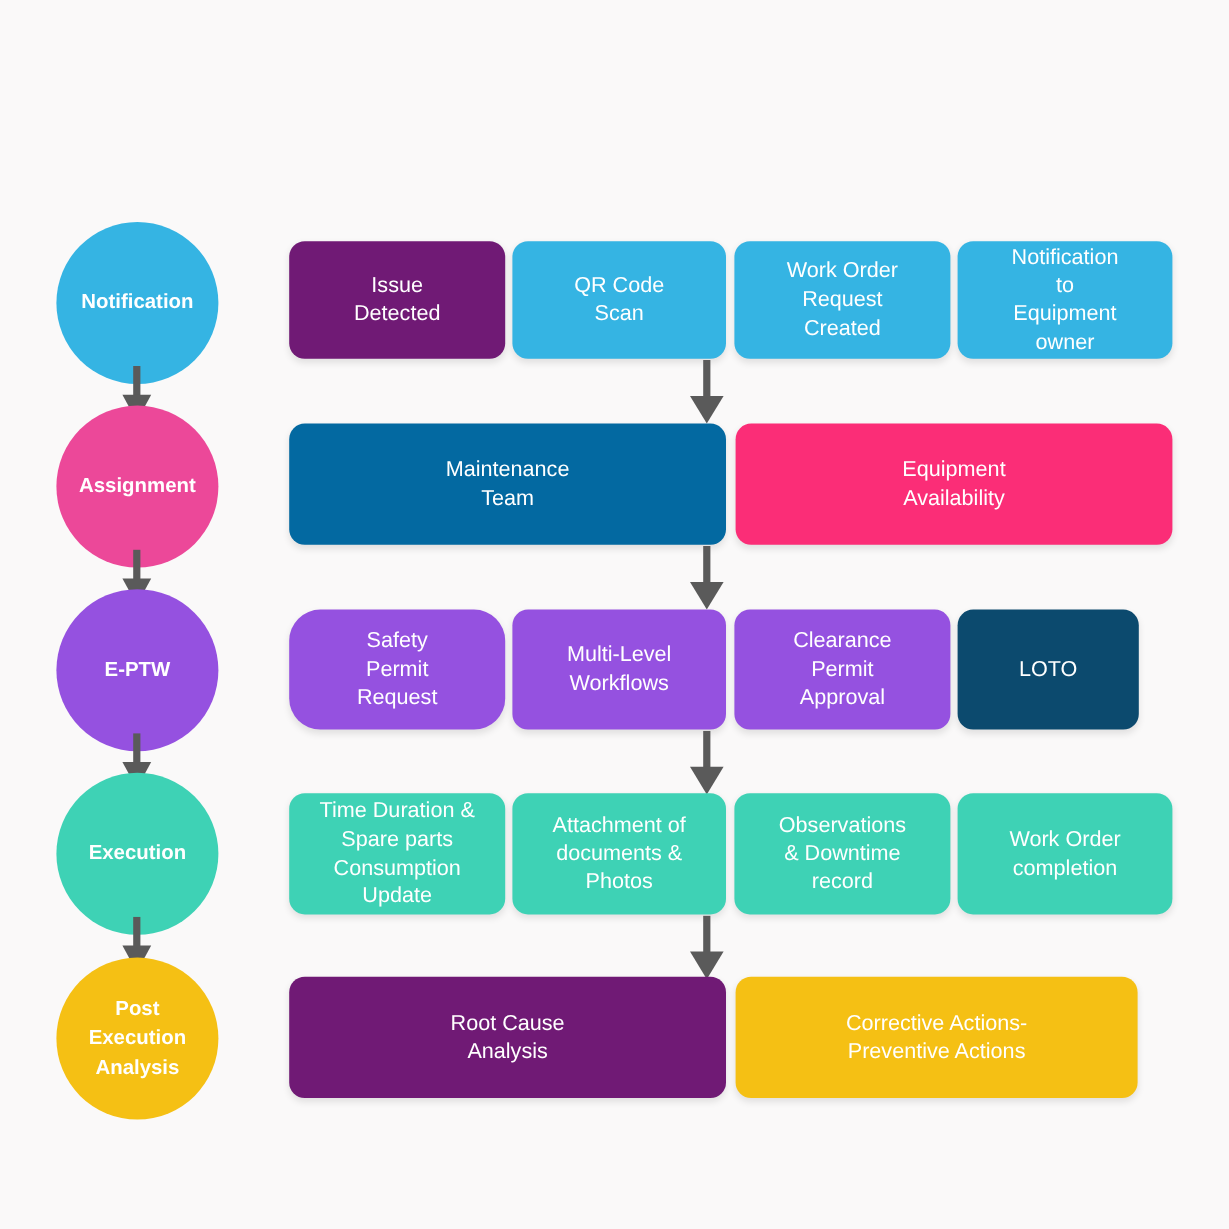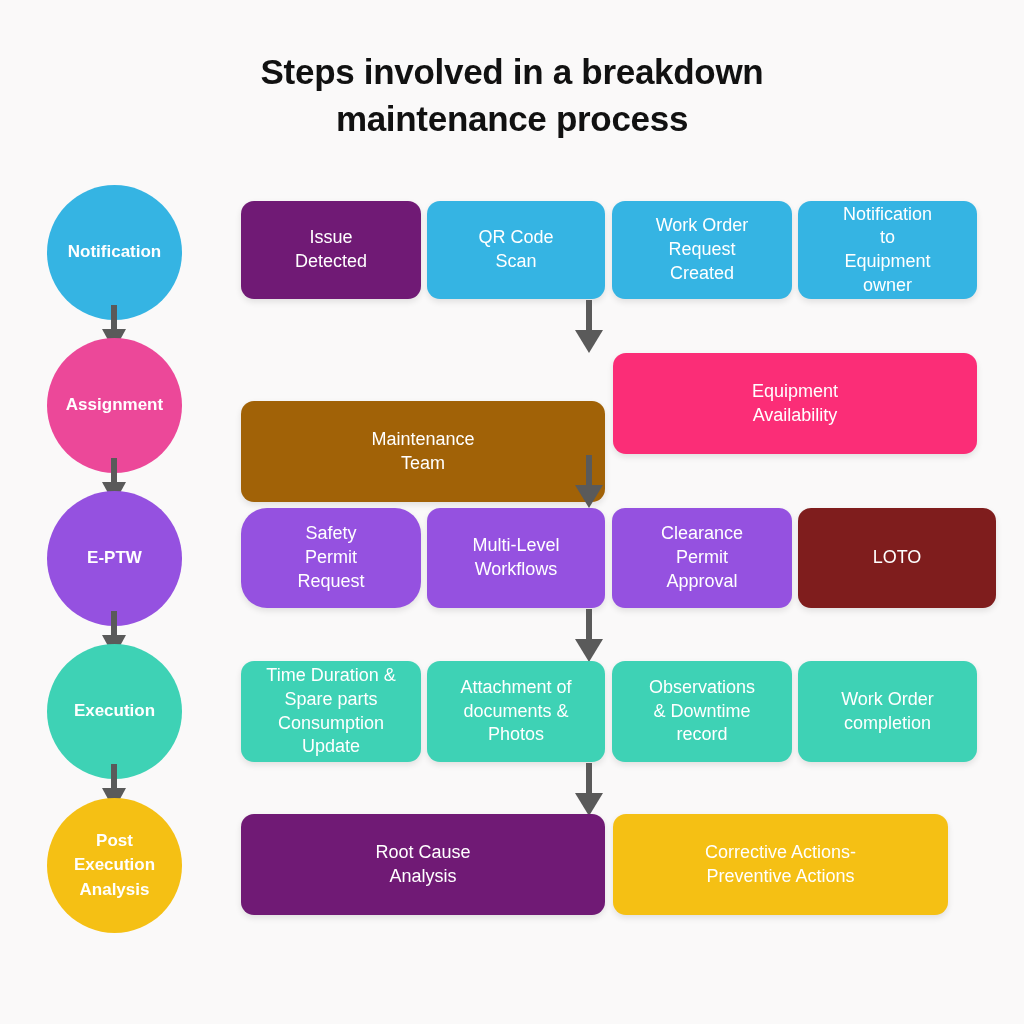--- a/index.html
+++ b/index.html
@@ -80,24 +80,20 @@
     position: absolute;
     width: 34px;
     height: 56px;
   }
 </style>
 </head>
 <body>
 
 <div id="canvas">
 
-  <div class="title">
-    <span class="line">Steps involved in a breakdown</span>
-    <span class="line">maintenance process</span>
-  </div>
 
   <div class="stage-circle" style="left:47px; top:185px; width:135px; height:135px; background:#35b4e3;">
     <span>Notification</span>
   </div>
 
   <svg class="v-arrow" style="left:101px; top:305px;" viewBox="0 0 26 46">
     <rect x="10" y="0" width="6" height="26" fill="#5a5a5a"></rect>
     <polygon points="1,24 25,24 13,46" fill="#5a5a5a"></polygon>
   </svg>
 
@@ -165,21 +161,21 @@
       <span>Equipment</span><br>
       <span>owner</span>
     </span>
   </div>
 
   <svg class="row-arrow" style="left:572px; top:300px;" viewBox="0 0 34 56">
     <rect x="14" y="0" width="6" height="32" fill="#5a5a5a"></rect>
     <polygon points="3,30 31,30 17,53" fill="#5a5a5a"></polygon>
   </svg>
 
-  <div class="pbox" style="left:241px; top:353px; width:364px; height:101px; background:#a16207;margin-top:48px;">
+  <div class="pbox" style="left:241px; top:353px; width:364px; height:101px; background:#0369a1;">
     <span>
       <span>Maintenance</span><br>
       <span>Team</span>
     </span>
   </div>
 
   <div class="pbox" style="left:613px; top:353px; width:364px; height:101px; background:#fb2d77;">
     <span>
       <span>Equipment</span><br>
       <span>Availability</span>
@@ -207,21 +203,21 @@
   </div>
 
   <div class="pbox" style="left:612px; top:508px; width:180px; height:100px; background:#9551e0;">
     <span>
       <span>Clearance</span><br>
       <span>Permit</span><br>
       <span>Approval</span>
     </span>
   </div>
 
-  <div class="pbox" style="left:798px; top:508px; width:198px; height:100px; background:#7f1d1d;align-items:center;">
+  <div class="pbox" style="left:798px; top:508px; width:151px; height:100px; background:#0c4a6e;align-items:center;">
     <span>
       <span>LOTO</span>
     </span>
   </div>
 
   <svg class="row-arrow" style="left:572px; top:609px;" viewBox="0 0 34 56">
     <rect x="14" y="0" width="6" height="32" fill="#5a5a5a"></rect>
     <polygon points="3,30 31,30 17,53" fill="#5a5a5a"></polygon>
   </svg>
 

